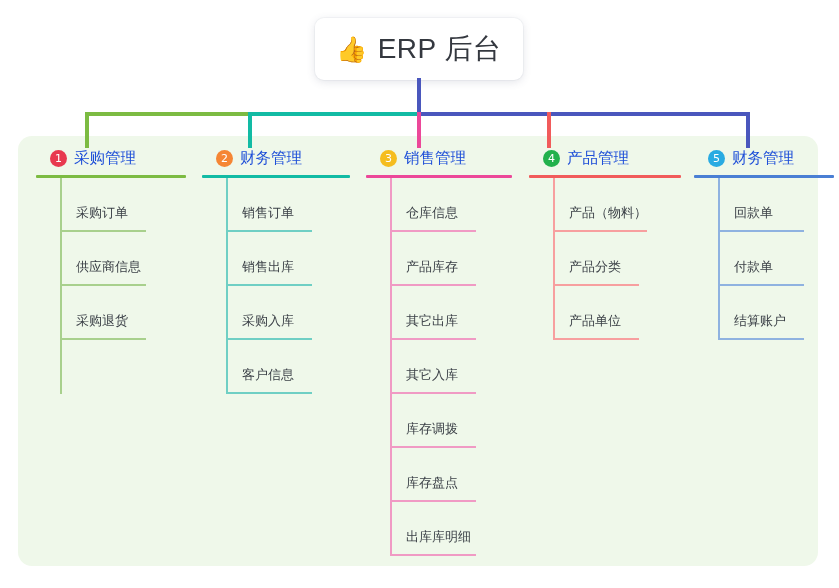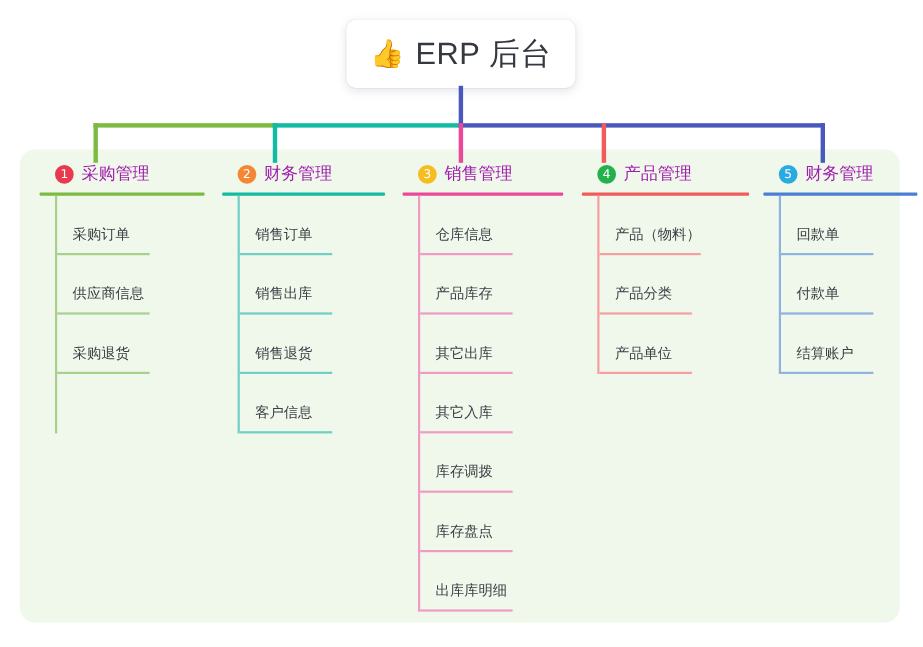--- a/index.html
+++ b/index.html
@@ -49,25 +49,25 @@
     display:flex;align-items:center;gap:7px;
     height:24px;padding-left:14px;
     box-sizing:border-box;
   }
   .badge{
     width:17px;height:17px;border-radius:50%;
     color:#fff;font-size:11px;line-height:17px;
     text-align:center;flex:0 0 auto;
     font-family:"DejaVu Sans",sans-serif;
   }
-  .col-title{font-size:15.5px;color:#a21caf;white-space:nowrap;}
+  .col-title{font-size:15.5px;color:#1d4ed8;white-space:nowrap;}
   .col-rule{height:3px;margin-top:5px;border-radius:1px;}
 
   
-  .leaves{position:relative;margin-left:14px;padding-top:0;}
+  .leaves{position:relative;margin-left:24px;padding-top:0;}
   .spine{position:absolute;left:0;top:0;width:2px;}
   .leaf{
     position:relative;
     height:54px;
     margin-left:0;
     box-sizing:border-box;
     display:flex;align-items:center;
   }
   .leaf-text{
     font-size:13px;color:#3a3f46;white-space:nowrap;
@@ -135,21 +135,21 @@
           <div class="spine" style="background: rgb(111, 207, 196); height: 216px;"></div>
           <div class="leaf">
             <span class="leaf-text">销售订单</span>
             <div class="leaf-underline" style="background: rgb(111, 207, 196); width: 84px;"></div>
           </div>
           <div class="leaf">
             <span class="leaf-text">销售出库</span>
             <div class="leaf-underline" style="background: rgb(111, 207, 196); width: 84px;"></div>
           </div>
           <div class="leaf">
-            <span class="leaf-text">销售退货</span>
+            <span class="leaf-text">采购入库</span>
             <div class="leaf-underline" style="background: rgb(111, 207, 196); width: 84px;"></div>
           </div>
           <div class="leaf">
             <span class="leaf-text">客户信息</span>
             <div class="leaf-underline" style="background: rgb(111, 207, 196); width: 84px;"></div>
           </div>
         </div>
       </div>
       <div class="col" style="left: 366px; width: 156px;">
         <div class="col-head">

